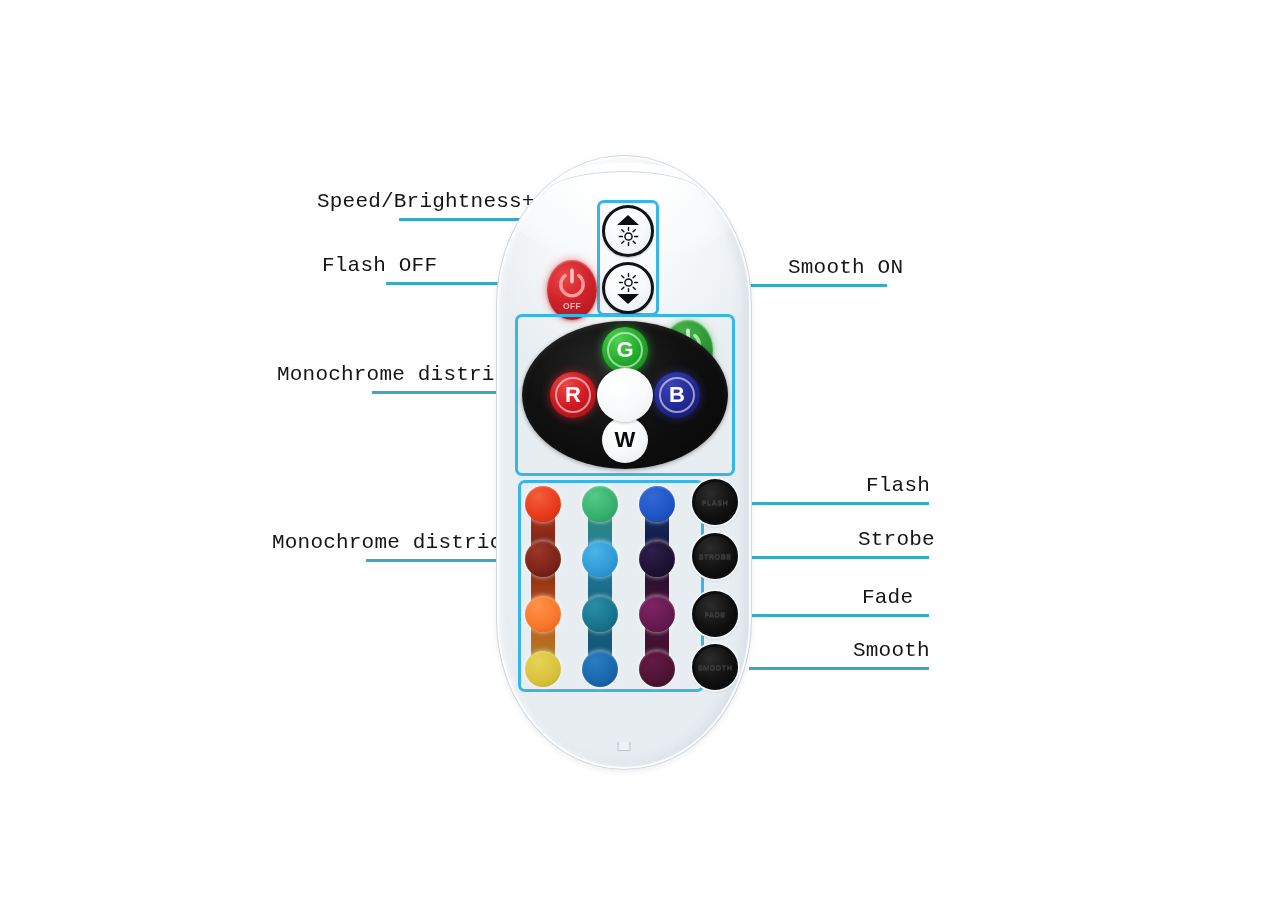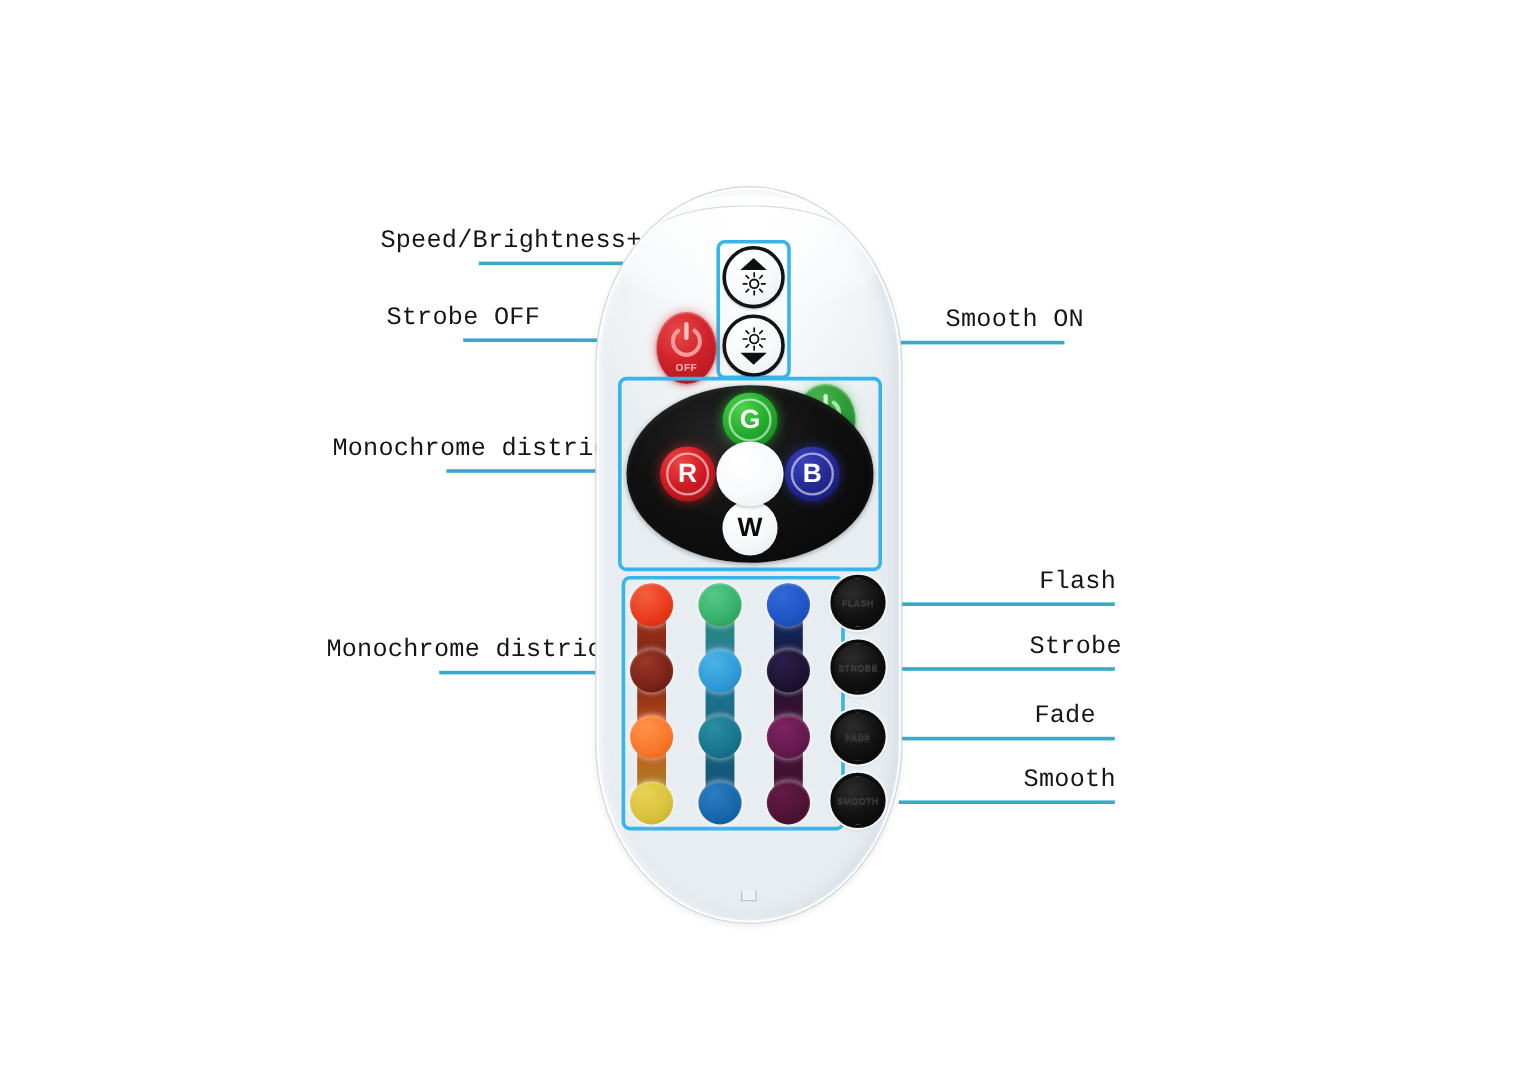--- a/index.html
+++ b/index.html
@@ -239,21 +239,21 @@
   }
 </style>
 </head>
 <body>
 
 <div id="stage">
 
   <div class="callout" style="left:317px; top:190px;">Speed/Brightness+/-</div>
   <div class="leader" style="left:399px; top:218px; width:205px;"></div>
 
-  <div class="callout" style="left:322px; top:254px;">Strobe OFF</div>
+  <div class="callout" style="left:322px; top:254px;">Flash OFF</div>
   <div class="leader" style="left:386px; top:282px; width:172px;"></div>
 
   <div class="callout" style="left:277px; top:363px;">Monochrome district</div>
   <div class="leader" style="left:372px; top:391px; width:155px;"></div>
 
   <div class="callout" style="left:272px; top:531px;">Monochrome district</div>
   <div class="leader" style="left:366px; top:559px; width:160px;"></div>
 
   <div class="callout" style="left:788px; top:256px;">Smooth ON</div>
   <div class="leader" style="left:717px; top:284px; width:170px;"></div>

